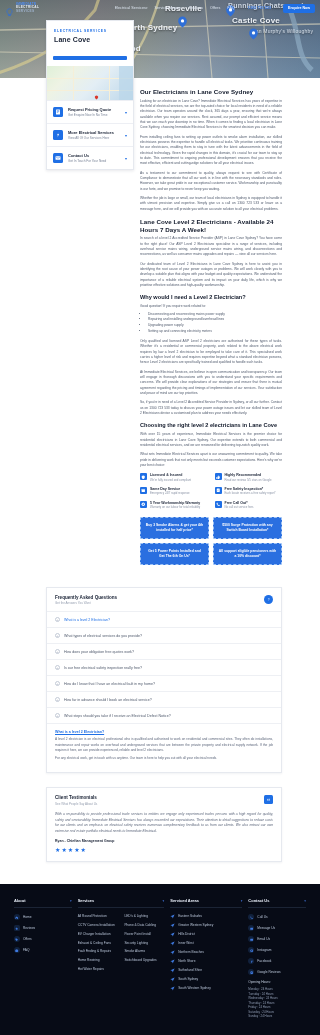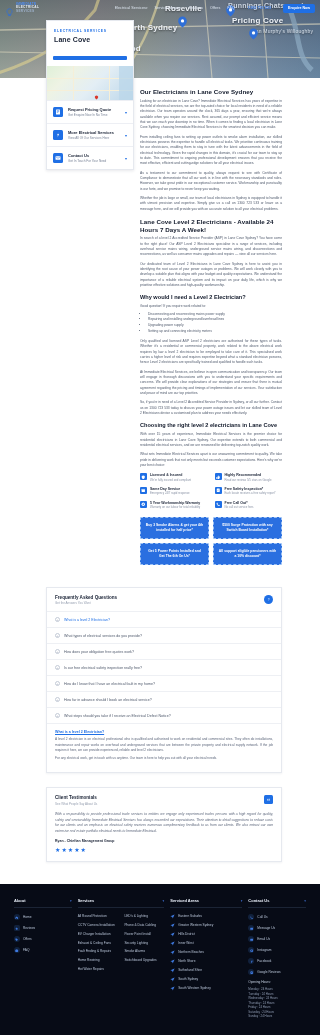--- a/index.html
+++ b/index.html
@@ -159,21 +159,21 @@
     <path d="M-5 74 C40 60 70 40 95 10 L100 -5" stroke="#e9d98f" stroke-width="3" fill="none"></path>
     <path d="M120 78 C140 50 150 30 160 -4" stroke="#f2e4a4" stroke-width="2.4" fill="none"></path>
     <path d="M0 30 L320 24" stroke="#efe6c7" stroke-width="1.3" fill="none"></path>
     <path d="M0 52 L320 58" stroke="#efe6c7" stroke-width="1.1" fill="none"></path>
     <path d="M205 0 L212 78" stroke="#efe6c7" stroke-width="1.1" fill="none"></path>
     <path d="M262 0 L268 78" stroke="#efe6c7" stroke-width="1.1" fill="none"></path>
     <path d="M290 10 C300 34 296 56 312 70" stroke="#a9c9e0" stroke-width="5" fill="none" opacity=".8"></path>
   </svg>
   <div class="hero-label lbl-roseville">Roseville</div>
   <div class="hero-label lbl-chatswood-top">Bunnings Chatswood</div>
-  <div class="hero-label lbl-castle">Pricing Cove</div>
+  <div class="hero-label lbl-castle">Castle Cove</div>
   <div class="hero-label lbl-lower">Lower North Sydney</div>
   <div class="hero-label lbl-chats2">Chatswood</div>
   <div class="hero-label lbl-dan">Dan Murphy's Willoughby</div>
   <span class="map-pin" style="left:176px;top:14px">
     <svg viewBox="0 0 24 24">
         <path d="M12 2C7.6 2 4 5.6 4 10c0 6 8 12 8 12s8-6 8-12c0-4.4-3.6-8-8-8z" fill="#2f6fd8"></path>
         <circle cx="12" cy="10" r="3" fill="#fff"></circle>
       </svg>
   </span>
   <span class="map-pin" style="left:224px;top:3px">

